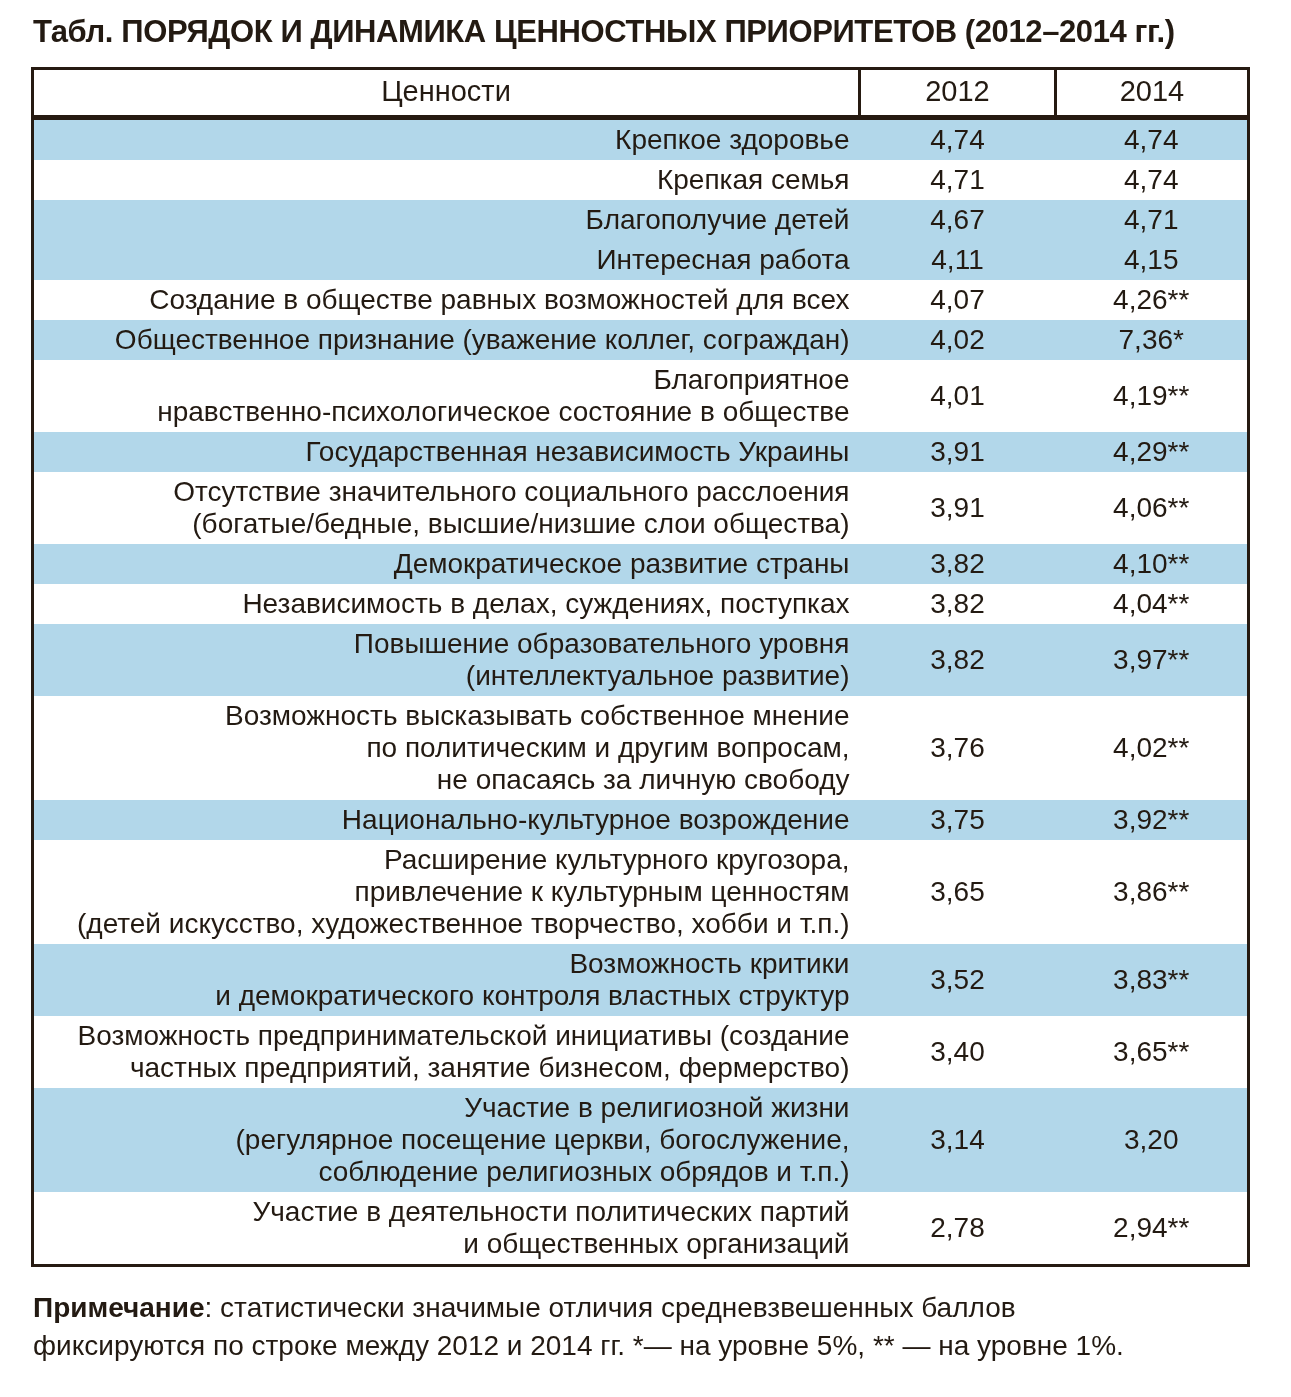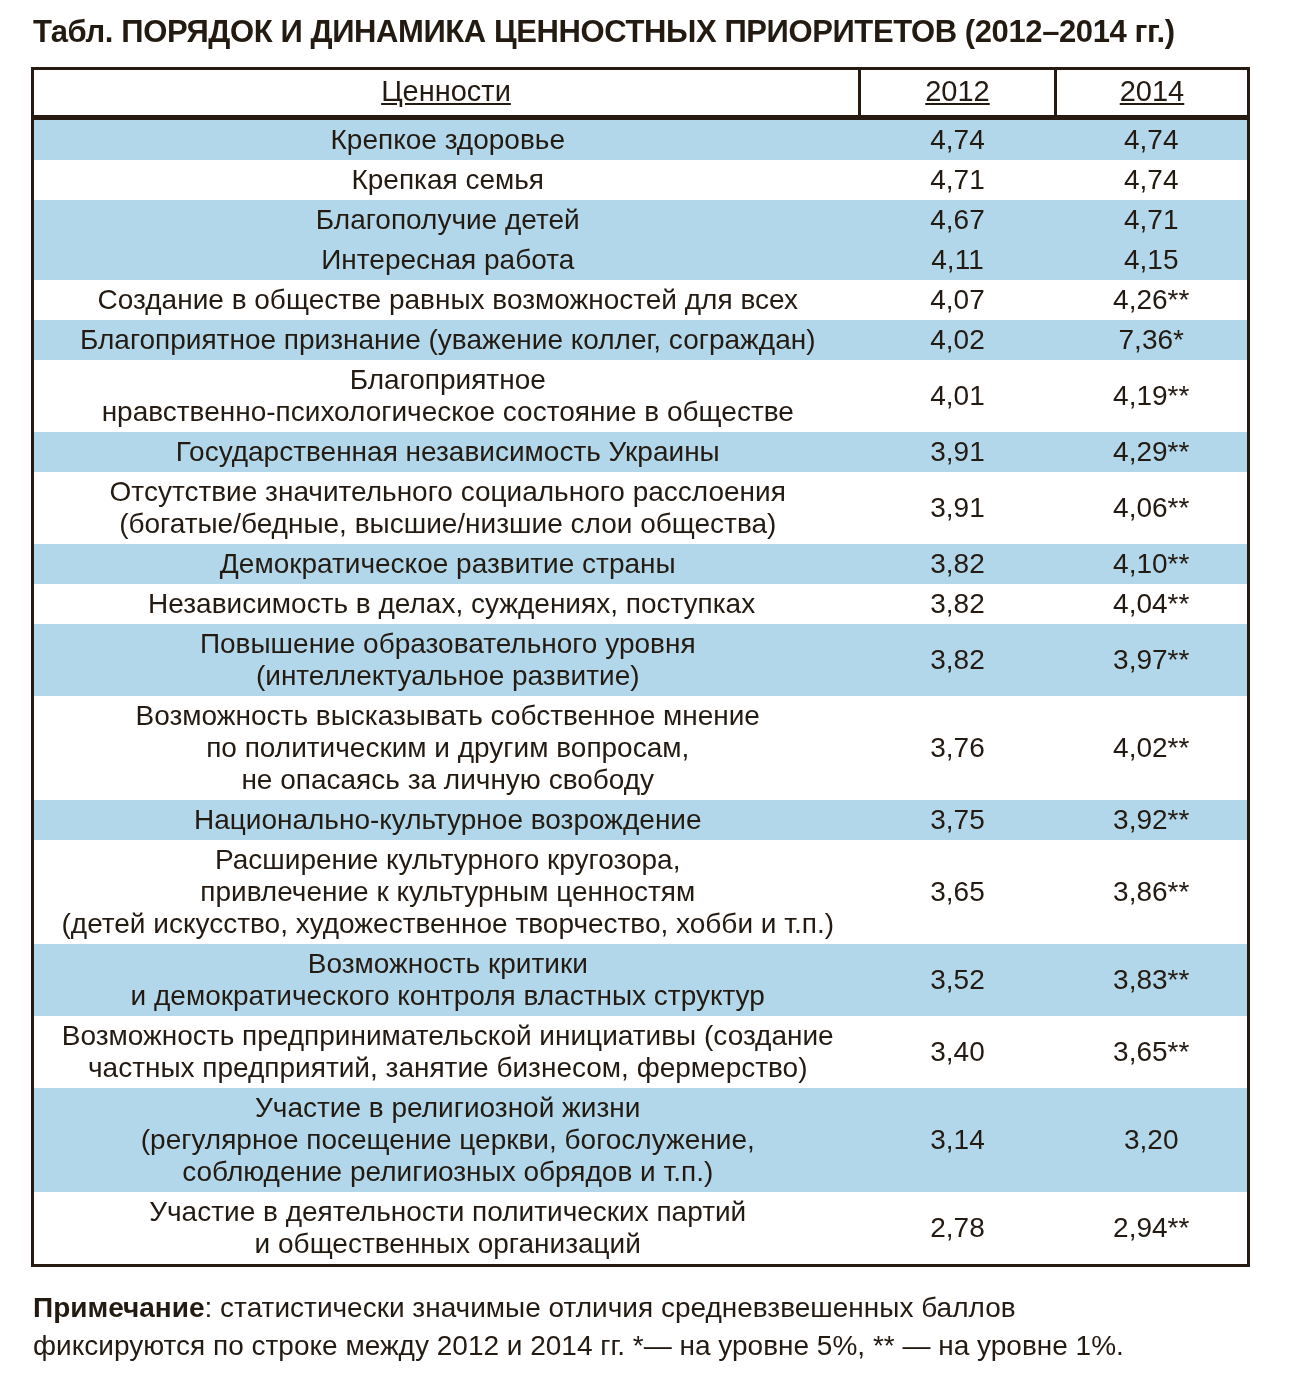--- a/index.html
+++ b/index.html
@@ -30,36 +30,35 @@
     border-collapse: collapse;
     border: 3px solid #261a11;
   }
   table.values-table thead th {
     font-weight: normal;
     font-size: 29px;
     text-align: center;
     background: #ffffff;
     padding: 5px 0 7px 0;
     border-bottom: 5px solid #261a11;
-    text-decoration: underline;
   }
   table.values-table thead th + th {
     border-left: 3px solid #261a11;
   }
   table.values-table tbody td {
     font-size: 28px;
     line-height: 32px;
     padding: 4px 0;
     vertical-align: middle;
   }
   table.values-table tbody td.label {
     padding-left: 12px;
     padding-right: 10px;
     white-space: pre-wrap;
-    text-align: center;
+    text-align: right;
   }
   table.values-table tbody td.num {
     text-align: center;
     white-space: nowrap;
   }
   table.values-table tbody tr.shaded {
     background: #b2d7ea;
   }
   .note {
     font-size: 28px;
@@ -112,21 +111,21 @@
           <td class="label">Интересная работа</td>
           <td class="num">4,11</td>
           <td class="num">4,15</td>
         </tr>
         <tr>
           <td class="label">Создание в обществе равных возможностей для всех</td>
           <td class="num">4,07</td>
           <td class="num">4,26**</td>
         </tr>
         <tr class="shaded">
-          <td class="label">Благоприятное признание (уважение коллег, сограждан)</td>
+          <td class="label">Общественное признание (уважение коллег, сограждан)</td>
           <td class="num">4,02</td>
           <td class="num">7,36*</td>
         </tr>
         <tr>
           <td class="label">Благоприятное
 нравственно-психологическое состояние в обществе</td>
           <td class="num">4,01</td>
           <td class="num">4,19**</td>
         </tr>
         <tr class="shaded">

